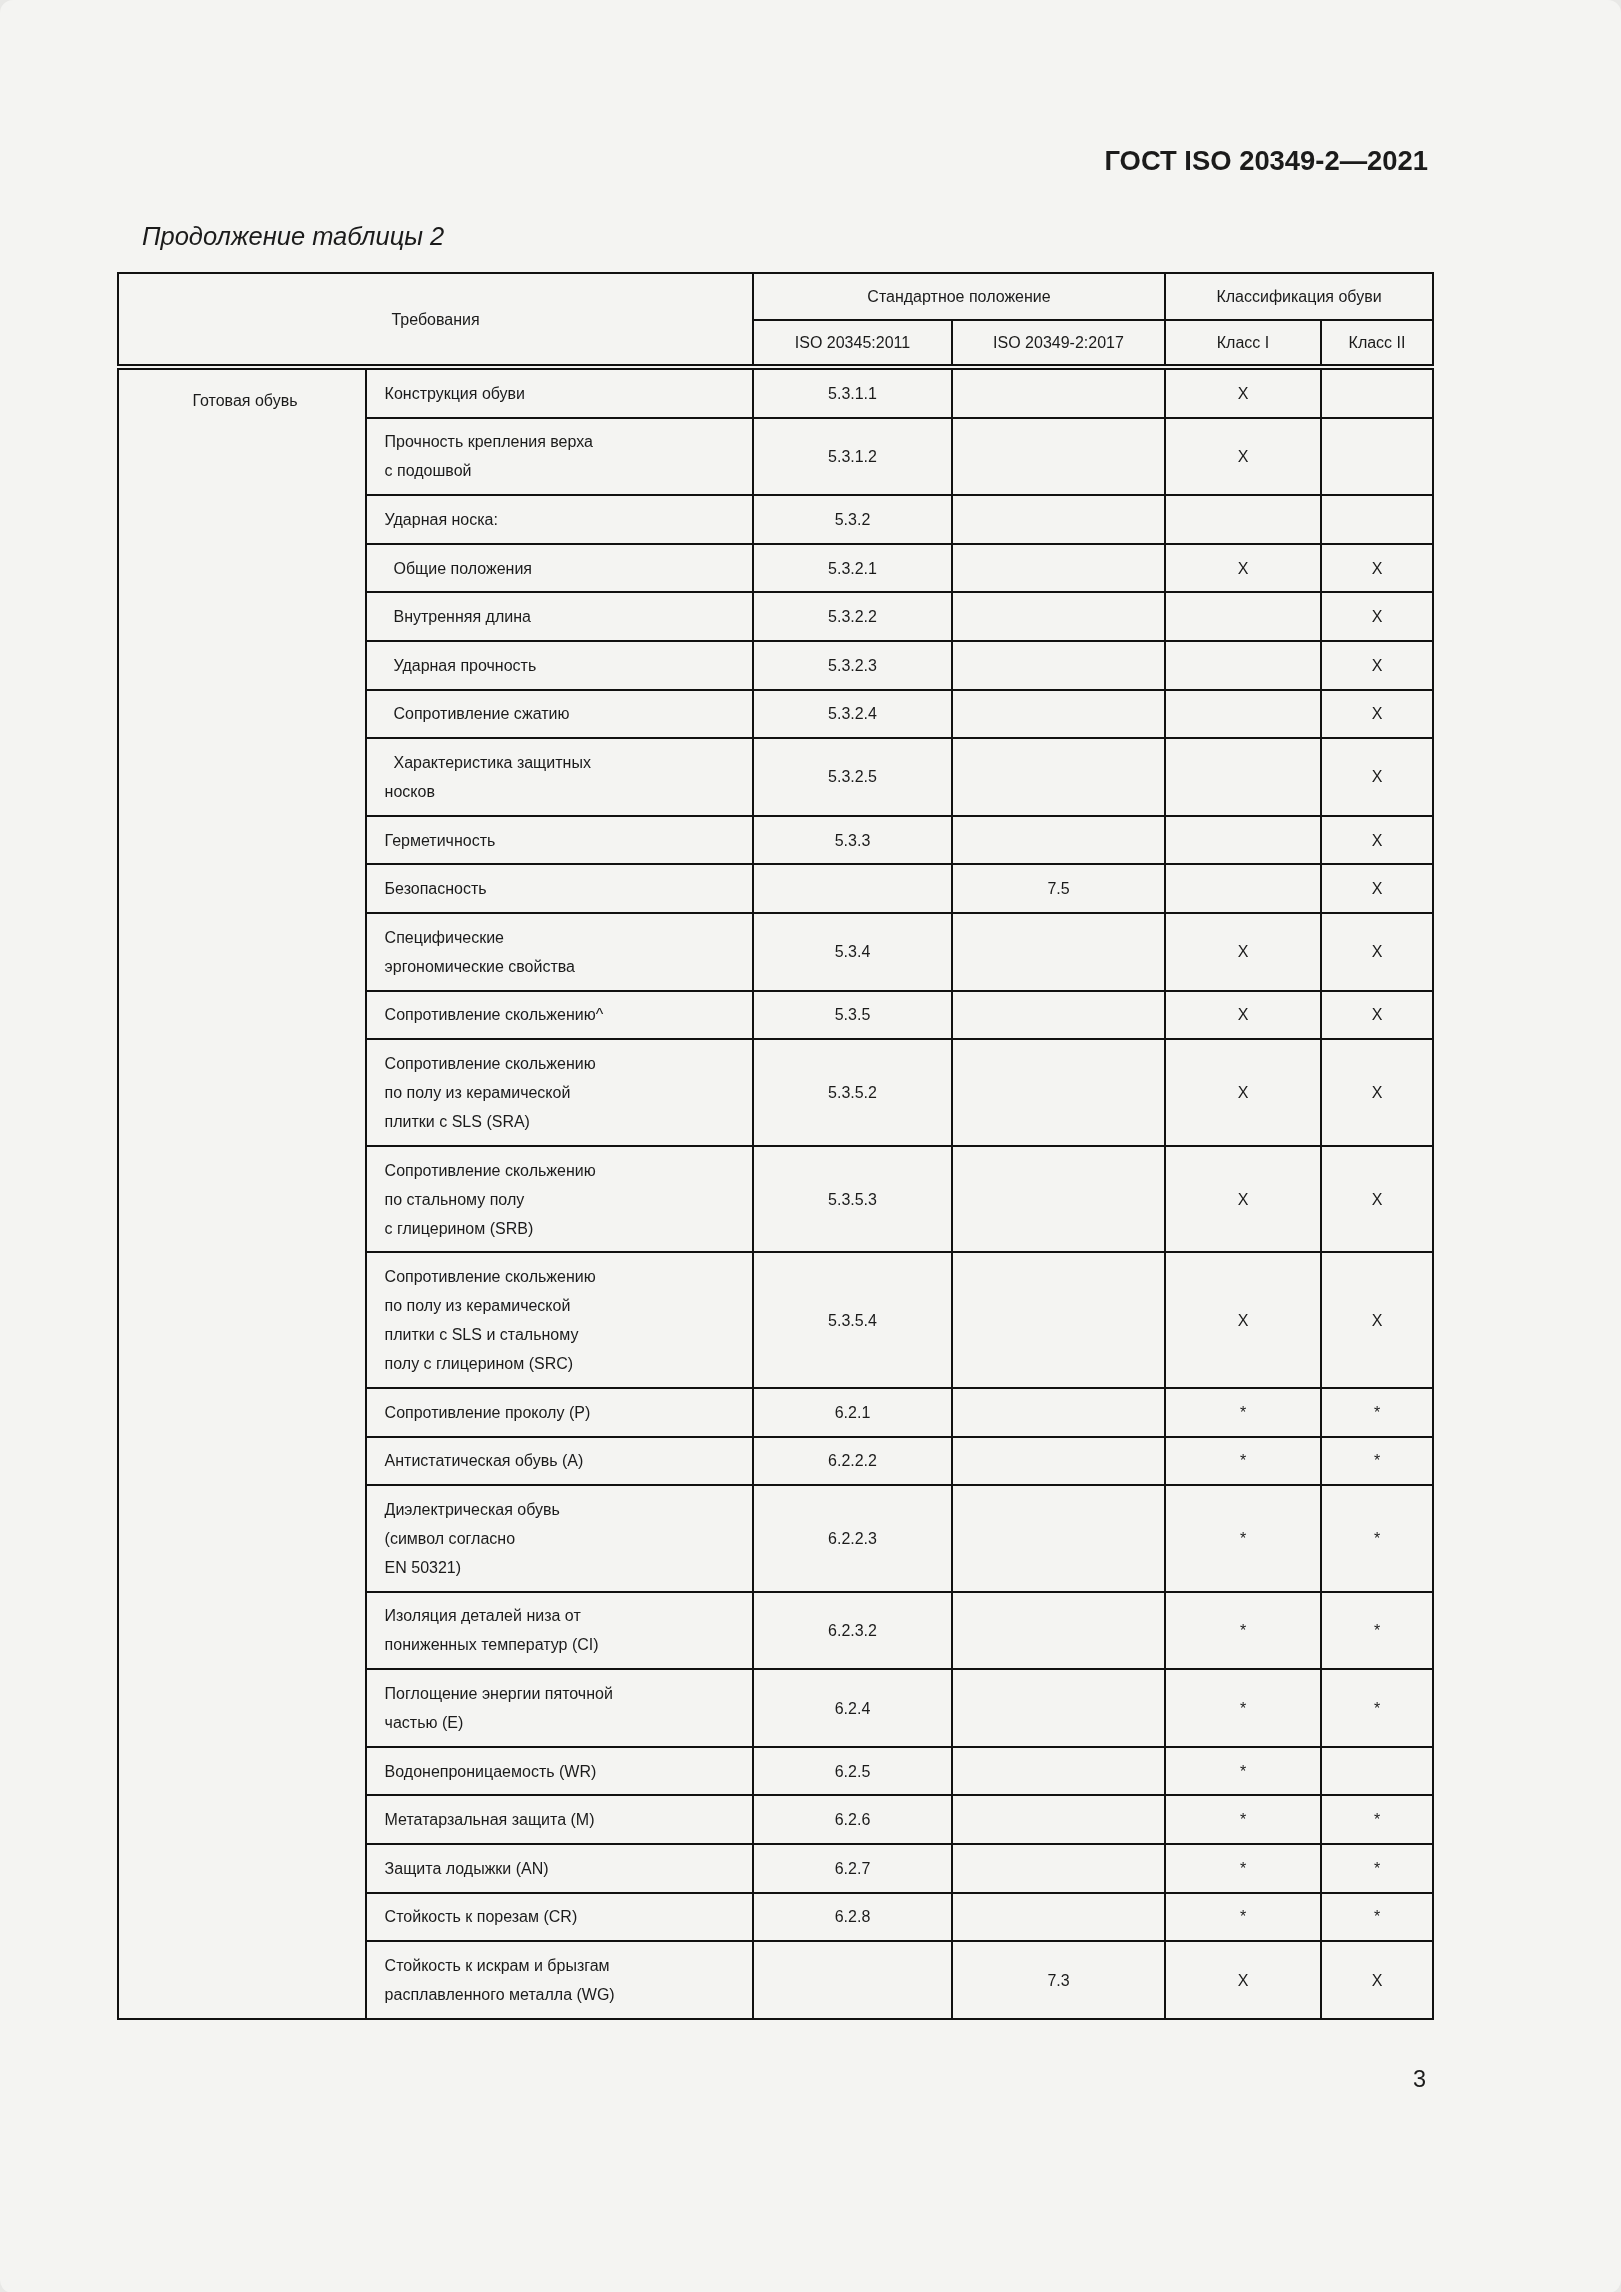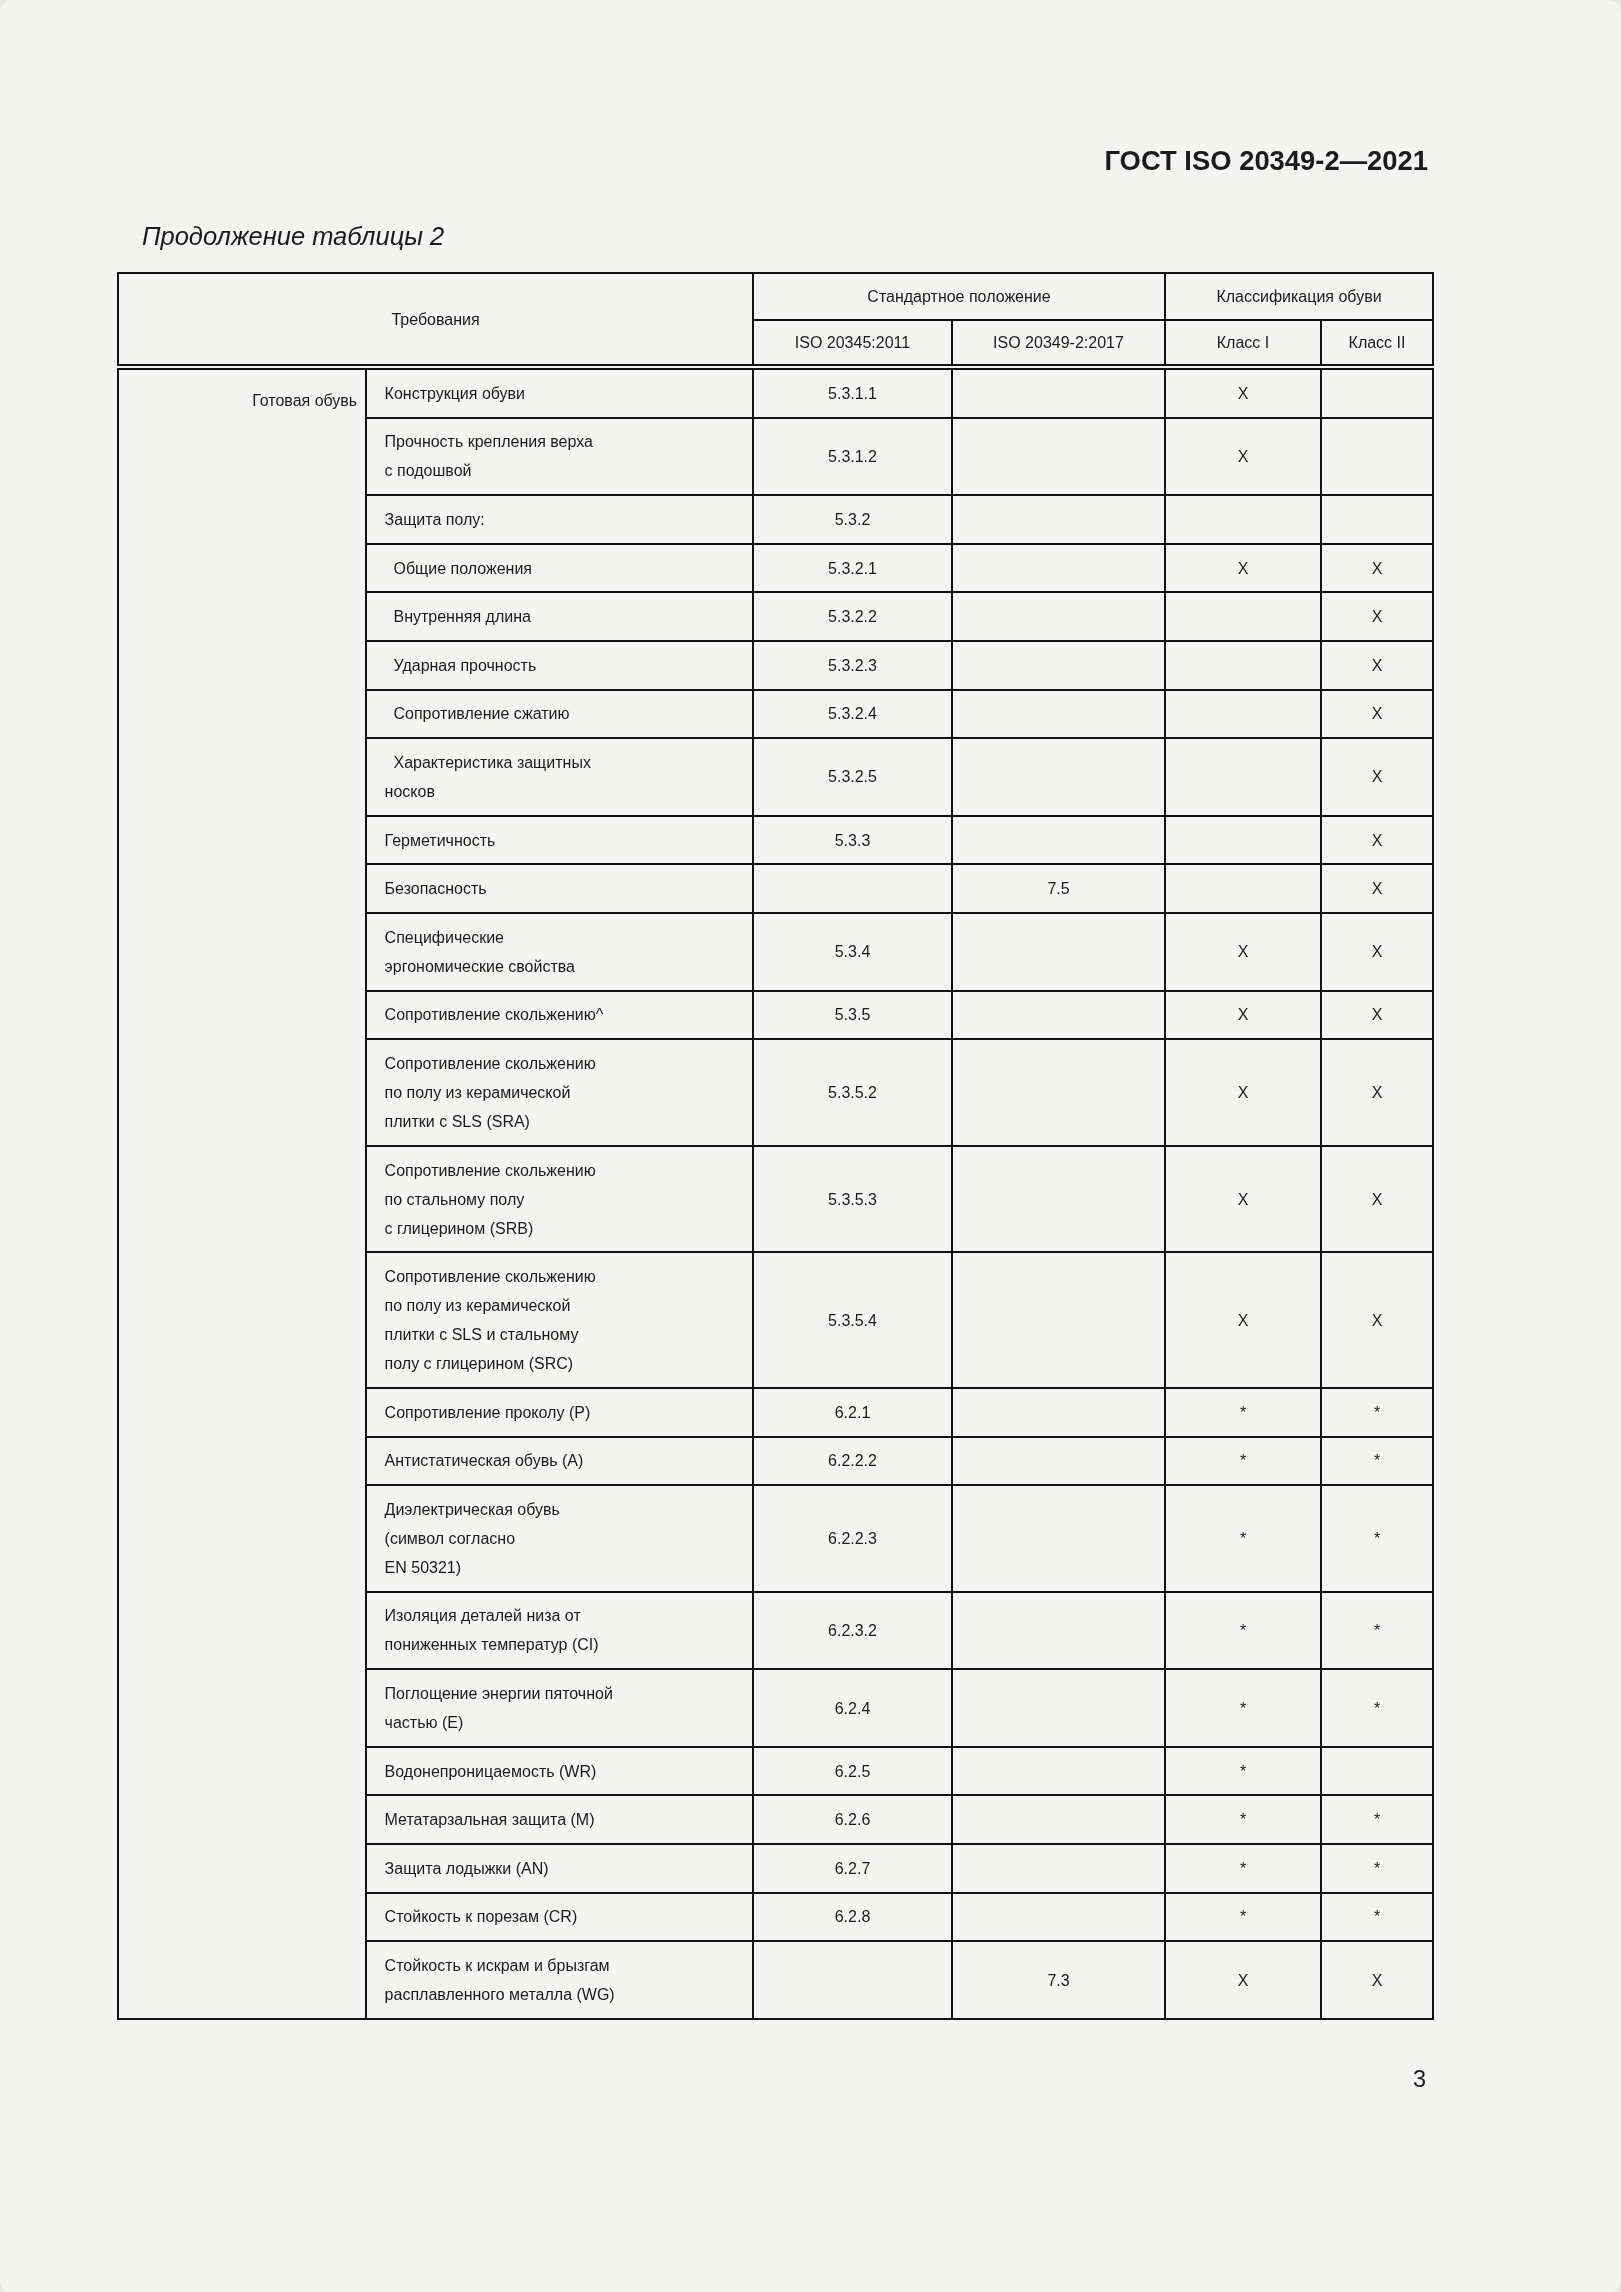--- a/index.html
+++ b/index.html
@@ -67,21 +67,21 @@
     padding-left: 17.6px;
     padding-right: 22px;
     white-space: pre-line;
   }
   .std-table td.num-cell,
   .std-table td.mark-cell {
     text-align: center;
   }
   .std-table td.group-cell {
     vertical-align: top;
-    text-align: right;
+    text-align: center;
     padding: 15.7px 7.8px 7.8px 13.7px;
   }
   .page-number {
     position: absolute;
     top: 2066px;
     right: 195px;
     font-size: 23.5px;
   }
 </style>
 </head>
@@ -126,21 +126,21 @@
         </tr>
         <tr>
           <td class="req-cell">Прочность крепления верха
 с подошвой</td>
           <td class="num-cell">5.3.1.2</td>
           <td class="num-cell"></td>
           <td class="mark-cell">X</td>
           <td class="mark-cell"></td>
         </tr>
         <tr>
-          <td class="req-cell">Защита полу:</td>
+          <td class="req-cell">Ударная носка:</td>
           <td class="num-cell">5.3.2</td>
           <td class="num-cell"></td>
           <td class="mark-cell"></td>
           <td class="mark-cell"></td>
         </tr>
         <tr>
           <td class="req-cell">&nbsp;&nbsp;Общие положения</td>
           <td class="num-cell">5.3.2.1</td>
           <td class="num-cell"></td>
           <td class="mark-cell">X</td>

